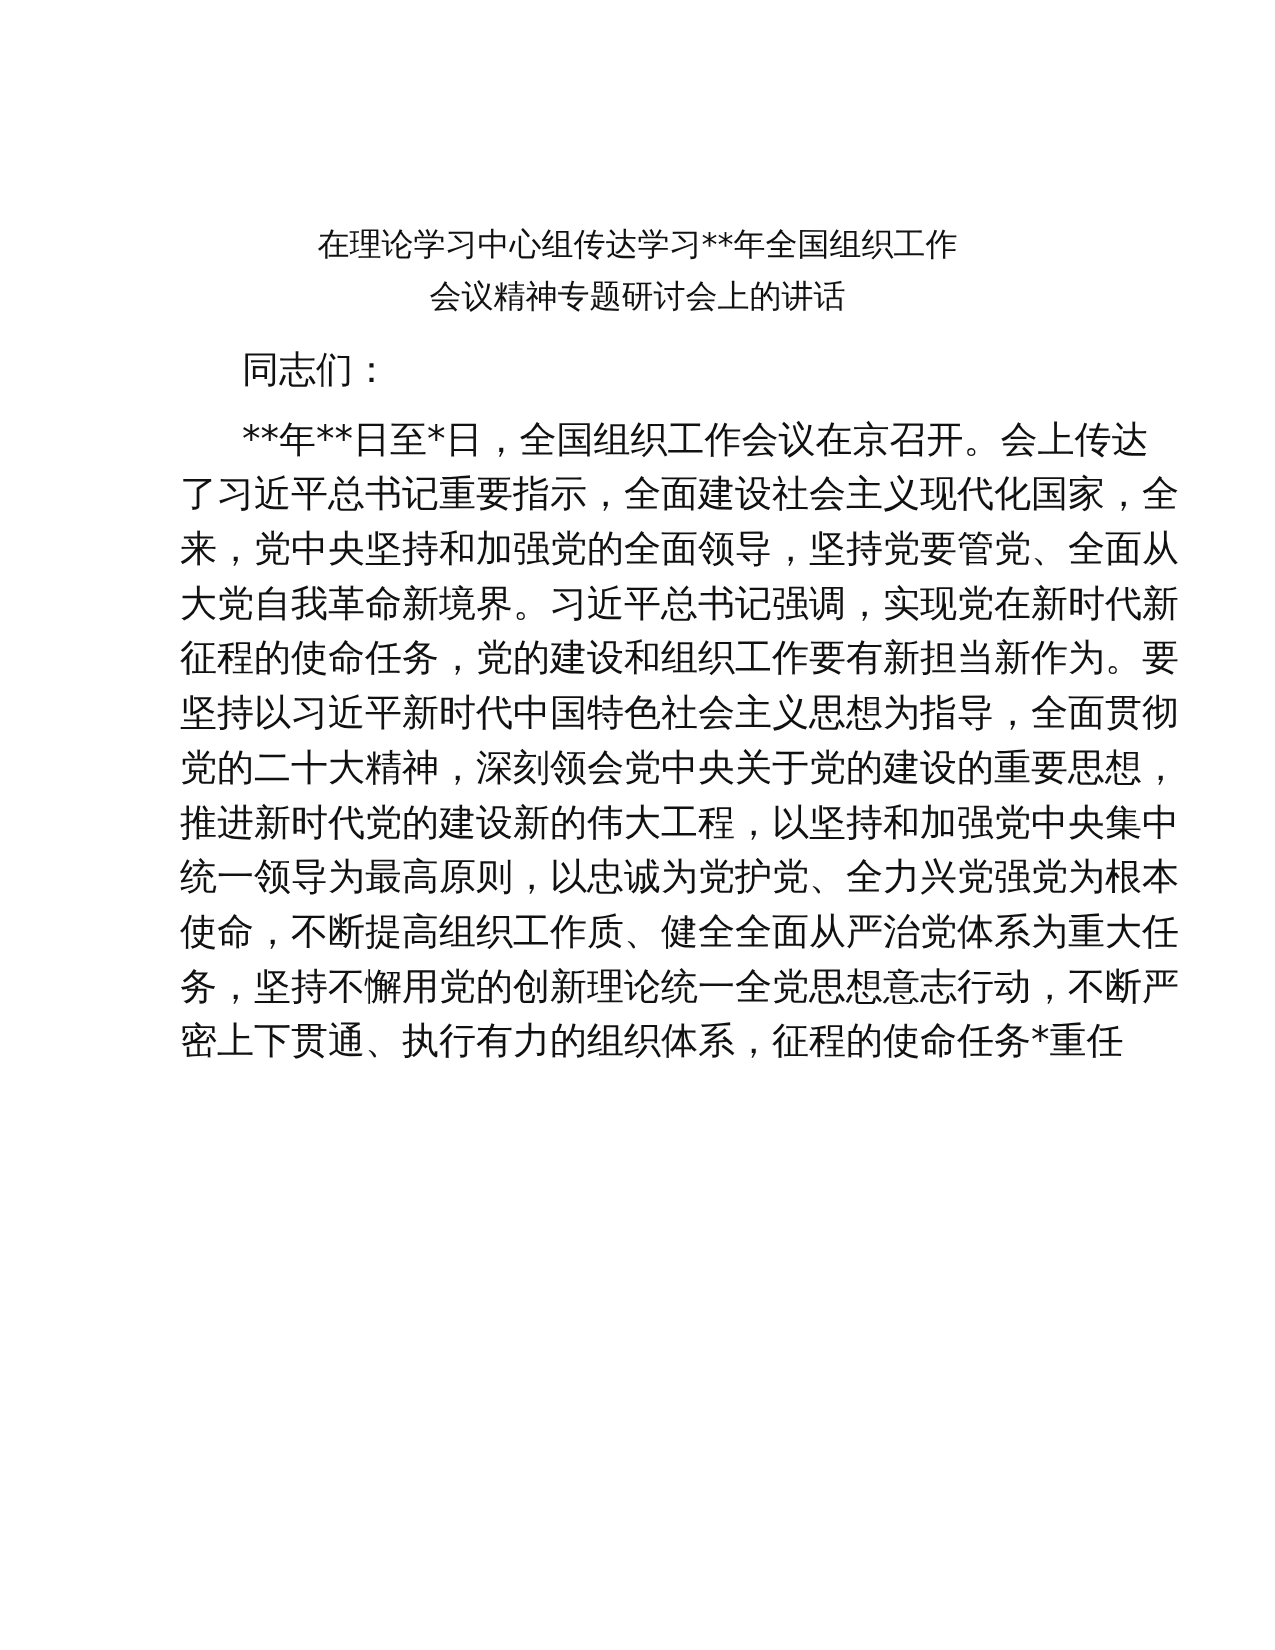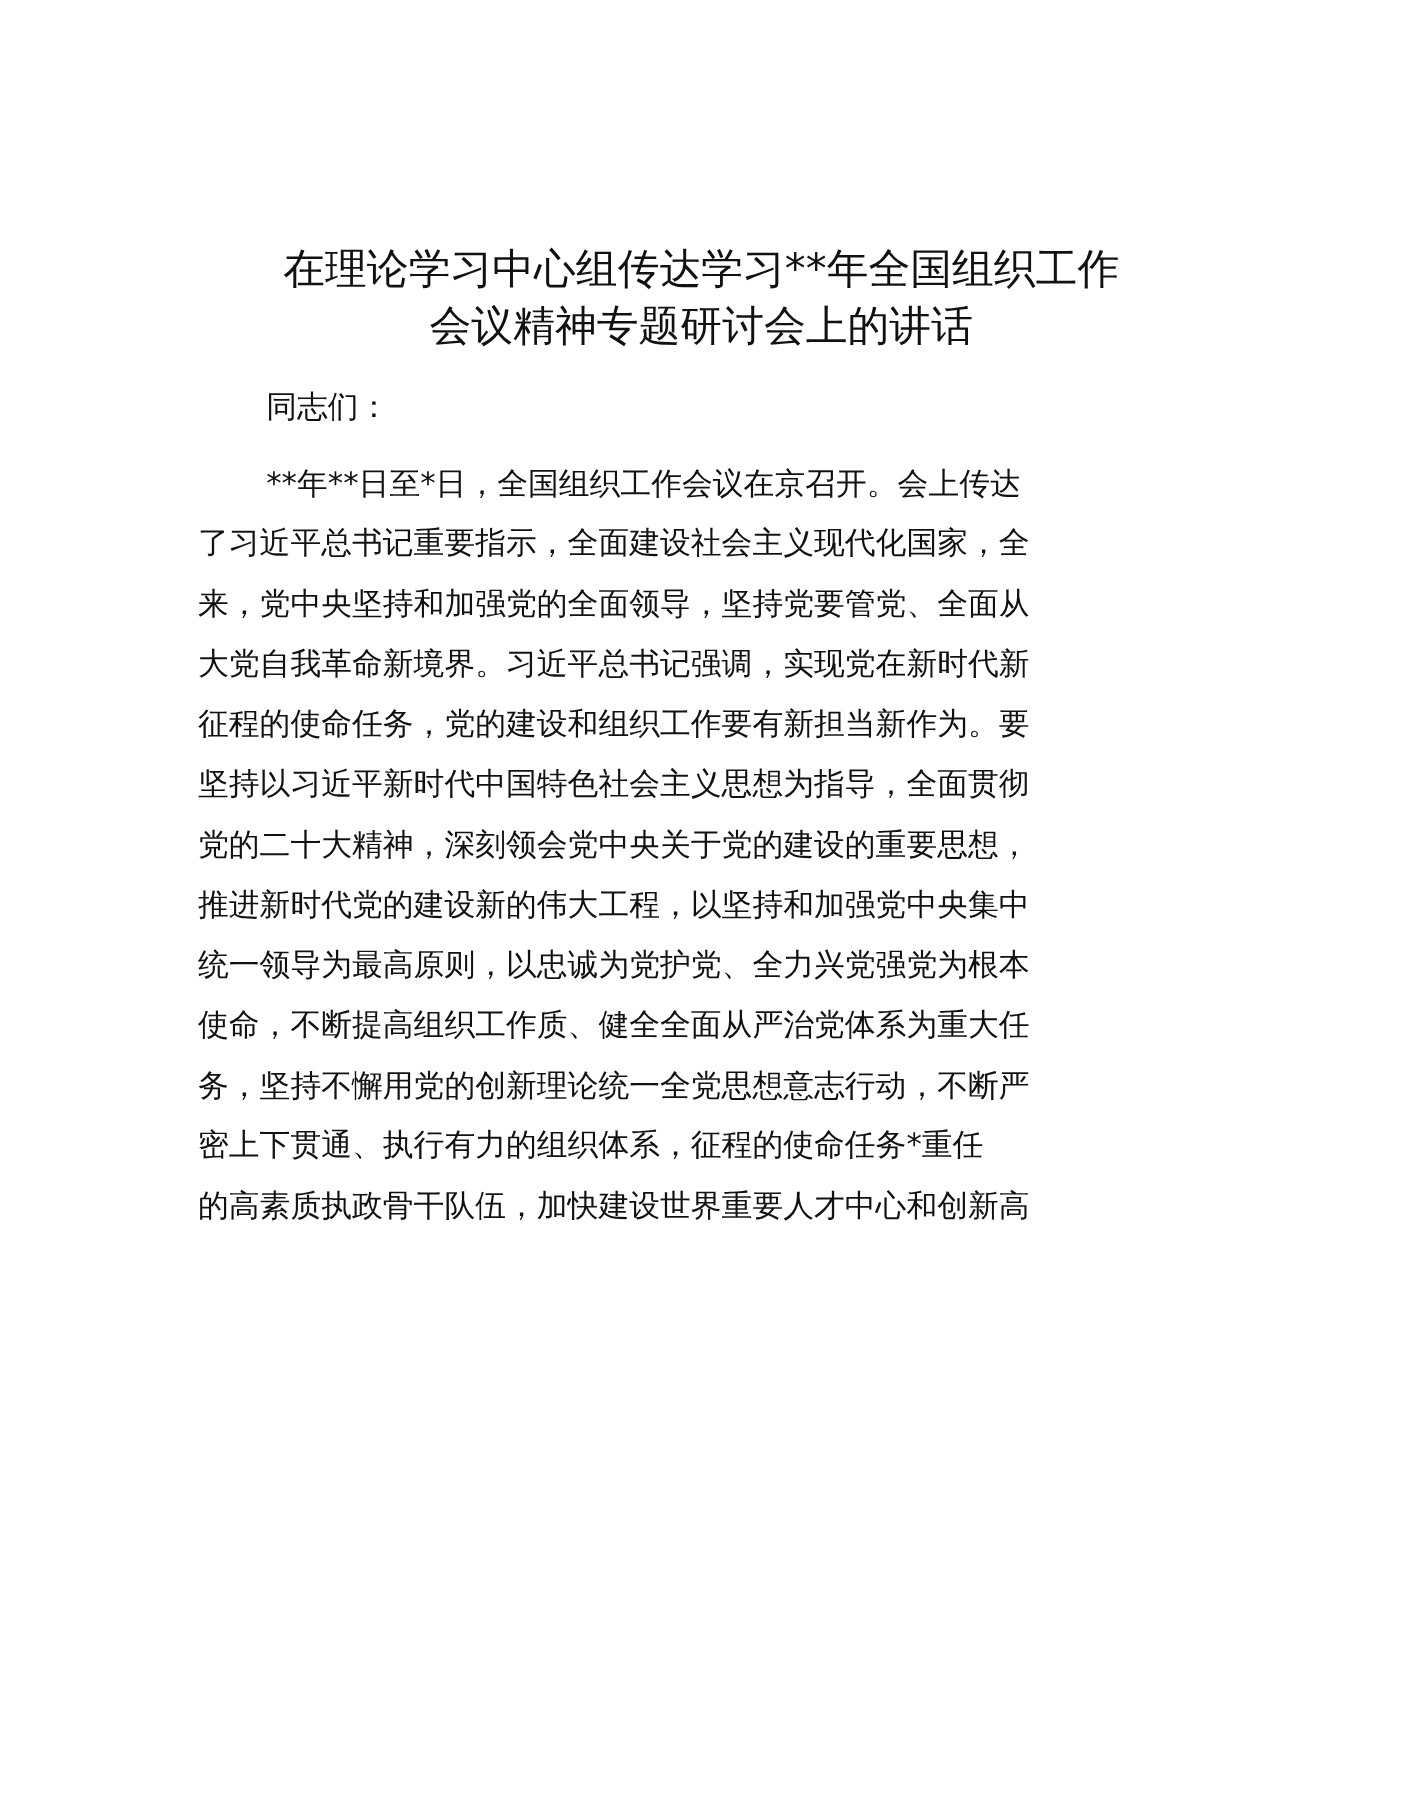--- a/index.html
+++ b/index.html
@@ -22,35 +22,35 @@
       width: 1275px;
       height: 1650px;
       background: #ffffff;
     }
     .title {
       position: absolute;
       left: 150px;
       width: 975px;
       top: 218px;
       text-align: center;
-      font-size: 38px;
+      font-size: 32px;
       line-height: 52px;
       letter-spacing: 0px;
       color: #111111;
     }
     .title-line {
       display: block;
       white-space: nowrap;
     }
     .body-text {
       position: absolute;
       left: 180px;
       width: 870px;
       top: 343px;
-      font-size: 28px;
+      font-size: 37px;
       line-height: 54.7px;
       color: #111111;
     }
     .line {
       display: block;
       white-space: nowrap;
       height: 54.7px;
     }
     .salutation {
       padding-left: 62px;
@@ -79,17 +79,16 @@
       <span class="line">来，党中央坚持和加强党的全面领导，坚持党要管党、全面从</span>
       <span class="line">大党自我革命新境界。习近平总书记强调，实现党在新时代新</span>
       <span class="line">征程的使命任务，党的建设和组织工作要有新担当新作为。要</span>
       <span class="line">坚持以习近平新时代中国特色社会主义思想为指导，全面贯彻</span>
       <span class="line">党的二十大精神，深刻领会党中央关于党的建设的重要思想，</span>
       <span class="line">推进新时代党的建设新的伟大工程，以坚持和加强党中央集中</span>
       <span class="line">统一领导为最高原则，以忠诚为党护党、全力兴党强党为根本</span>
       <span class="line">使命，不断提高组织工作质、健全全面从严治党体系为重大任</span>
       <span class="line">务，坚持不懈用党的创新理论统一全党思想意志行动，不断严</span>
       <span class="line">密上下贯通、执行有力的组织体系，征程的使命任务*重任</span>
-      <span class="line">的高素质执政骨干队伍，加快建设世界重要人才中心和创新高</span>
     </div>
   </div>
 
 </div>
 
 </body></html>

